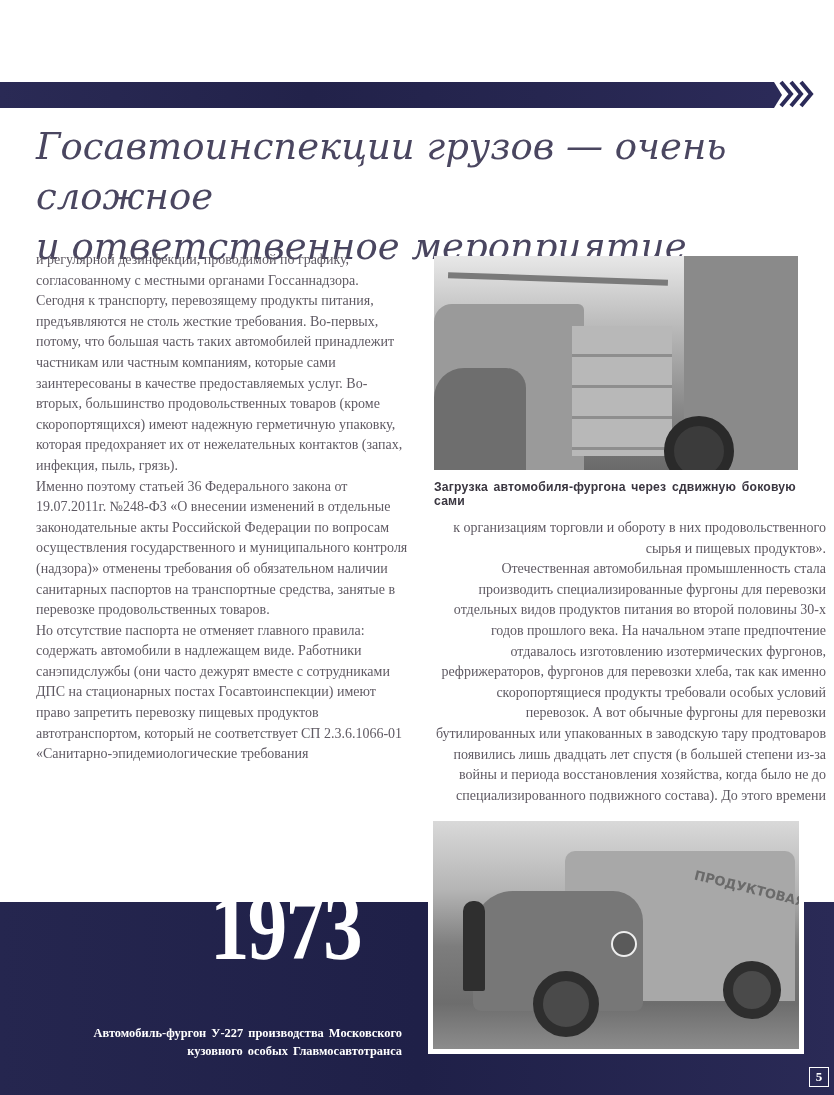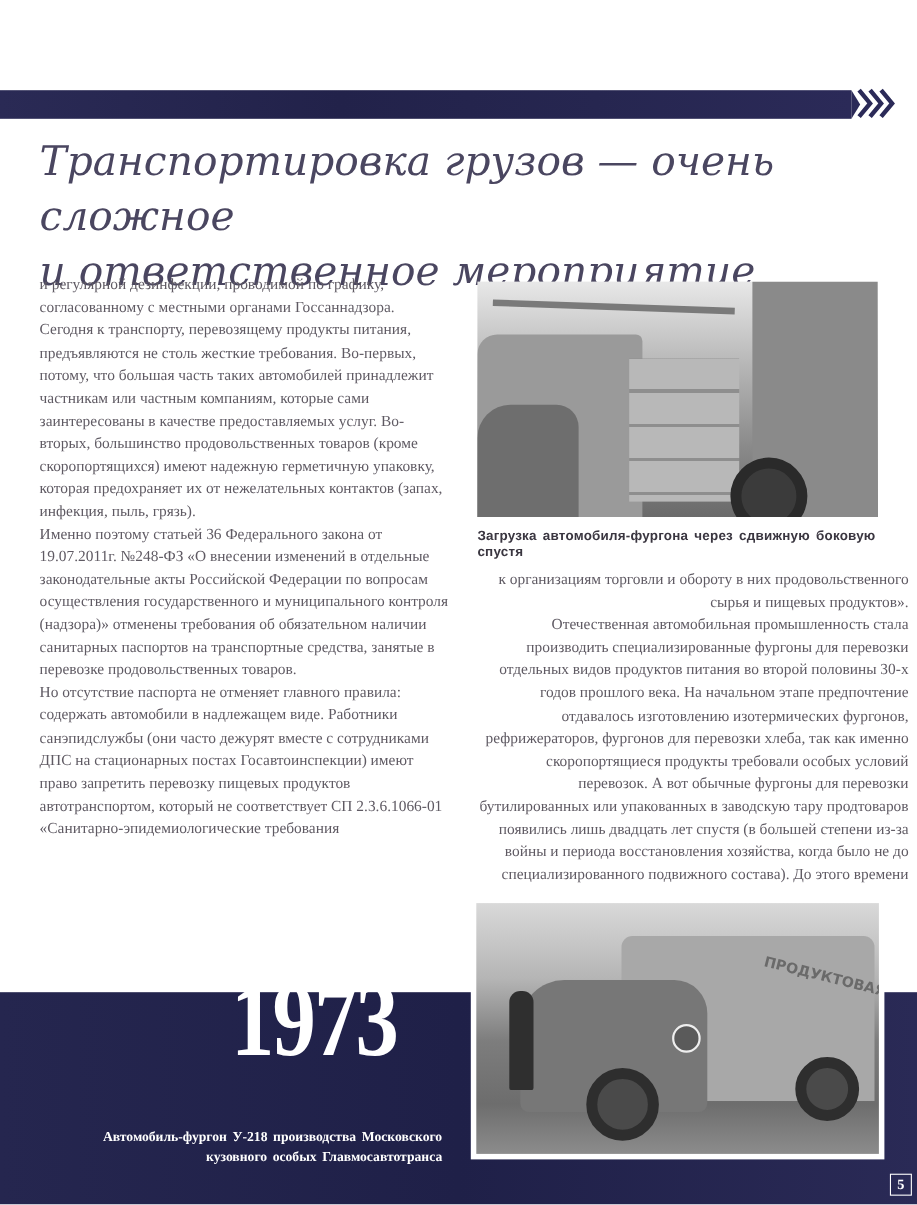--- a/index.html
+++ b/index.html
@@ -94,40 +94,40 @@
 <div class="top-band"></div>
 <div class="chevrons">
   <svg width="40" height="32" viewBox="0 0 40 32">
     <polyline points="4,4 14,16 4,28" fill="none" stroke="#2b2a58" stroke-width="4"></polyline>
     <polyline points="14,4 24,16 14,28" fill="none" stroke="#2b2a58" stroke-width="4"></polyline>
     <polyline points="24,4 34,16 24,28" fill="none" stroke="#2b2a58" stroke-width="4"></polyline>
   </svg>
 </div>
 
 <h1 class="headline">
-  <span>Транспортировка грузов — очень сложное</span><br>
+  <span>Госавтоинспекции грузов — очень сложное</span><br>
   <span>и ответственное мероприятие</span>
 </h1>
 
 <div class="col col-left">
   <p>и регулярной дезинфекции, проводимой по графику, согласованному с местными органами Госсаннадзора.</p>
   <p>Сегодня к транспорту, перевозящему продукты питания, предъявляются не столь жесткие требования. Во-первых, потому, что большая часть таких автомобилей принадлежит частникам или частным компаниям, которые сами заинтересованы в качестве предоставляемых услуг. Во-вторых, большинство продовольственных товаров (кроме скоропортящихся) имеют надежную герметичную упаковку, которая предохраняет их от нежелательных контактов (запах, инфекция, пыль, грязь).</p>
   <p>Именно поэтому статьей 36 Федерального закона от 19.07.2011г. №248-ФЗ «О внесении изменений в отдельные законодательные акты Российской Федерации по вопросам осуществления государственного и муниципального контроля (надзора)» отменены требования об обязательном наличии санитарных паспортов на транспортные средства, занятые в перевозке продовольственных товаров.</p>
   <p>Но отсутствие паспорта не отменяет главного правила: содержать автомобили в надлежащем виде. Работники санэпидслужбы (они часто дежурят вместе с сотрудниками ДПС на стационарных постах Госавтоинспекции) имеют право запретить перевозку пищевых продуктов автотранспортом, который не соответствует СП 2.3.6.1066-01 «Санитарно-эпидемиологические требования</p>
 </div>
 
 <div class="photo photo-1">
   <div class="shape p1-roof"></div>
   <div class="shape p1-van"></div>
   <div class="shape p1-cab"></div>
   <div class="shape p1-boxes"></div>
   <div class="shape p1-forklift"></div>
   <div class="shape p1-wheel"></div>
 </div>
-<div class="caption-1">Загрузка автомобиля-фургона через сдвижную боковую спустя</div>
+<div class="caption-1">Загрузка автомобиля-фургона через сдвижную боковую сами</div>
 
 <div class="col col-right">
   <p>к организациям торговли и обороту в них продовольственного сырья и пищевых продуктов».</p>
   <p>Отечественная автомобильная промышленность стала производить специализированные фургоны для перевозки отдельных видов продуктов питания во второй половины 30-х годов прошлого века. На начальном этапе предпочтение отдавалось изготовлению изотермических фургонов, рефрижераторов, фургонов для перевозки хлеба, так как именно скоропортящиеся продукты требовали особых условий перевозок. А вот обычные фургоны для перевозки бутилированных или упакованных в заводскую тару продтоваров появились лишь двадцать лет спустя (в большей степени из-за войны и периода восстановления хозяйства, когда было не до специализированного подвижного состава). До этого времени</p>
 </div>
 
 <div class="bottom-band"></div>
 
 <div class="photo-2-frame"></div>
 <div class="photo photo-2">
@@ -135,17 +135,17 @@
   <div class="shape p2-box-text">ПРОДУКТОВАЯ</div>
   <div class="shape p2-cab"></div>
   <div class="shape p2-emblem"></div>
   <div class="shape p2-person"></div>
   <div class="shape p2-wheel1"></div>
   <div class="shape p2-wheel2"></div>
 </div>
 
 <div class="year">1973</div>
 <div class="caption-2">
-  <span>Автомобиль-фургон У-218 производства Московского</span><br>
+  <span>Автомобиль-фургон У-227 производства Московского</span><br>
   <span>кузовного особых Главмосавтотранса</span>
 </div>
 
 <div class="page-num">5</div>
 
 </body></html>

